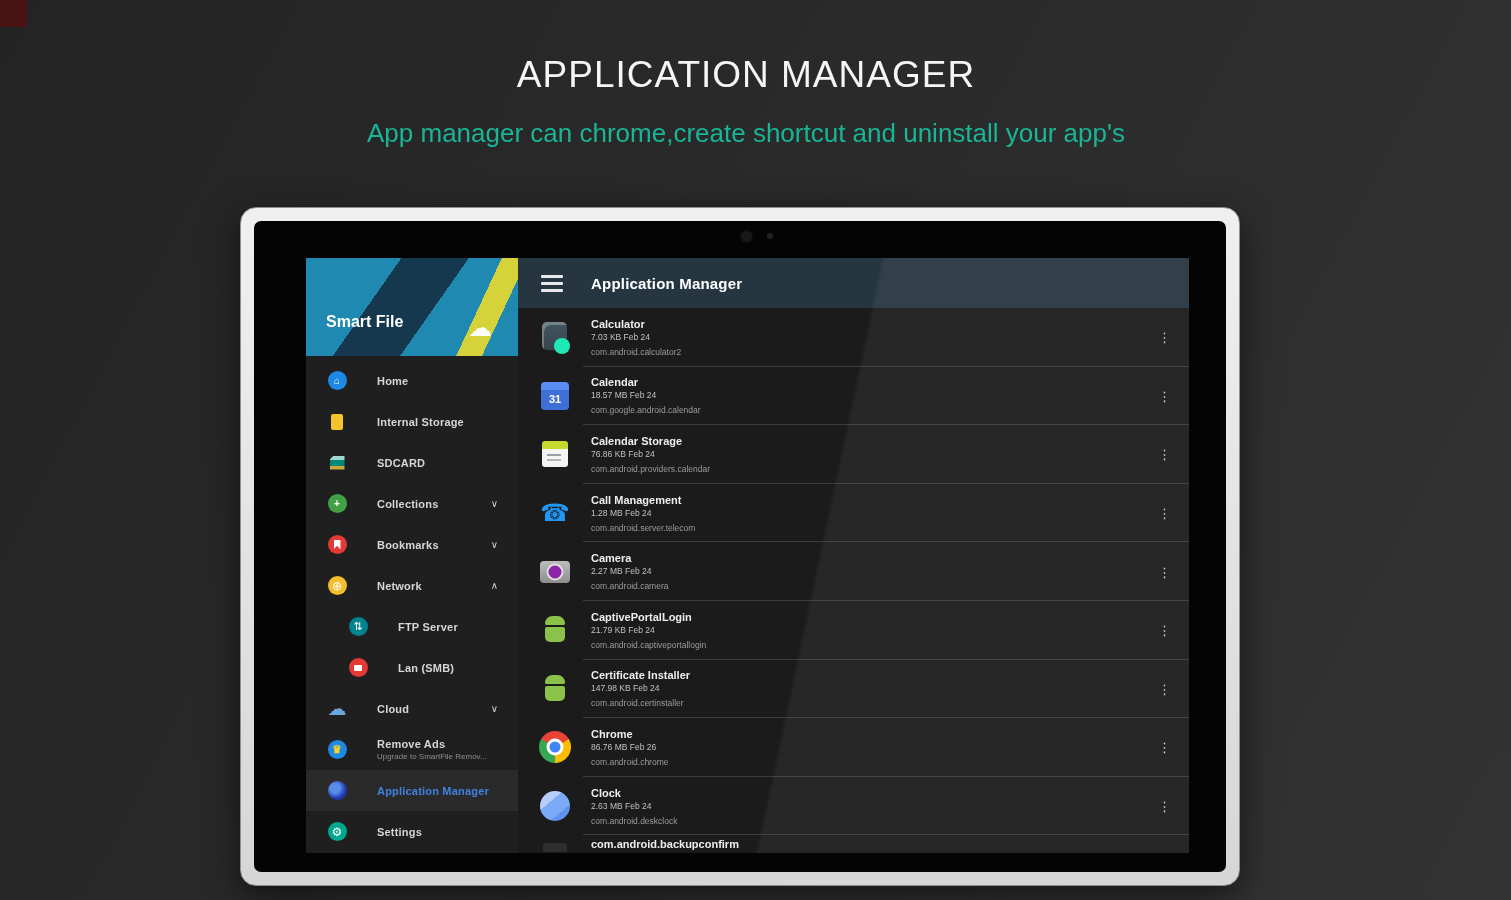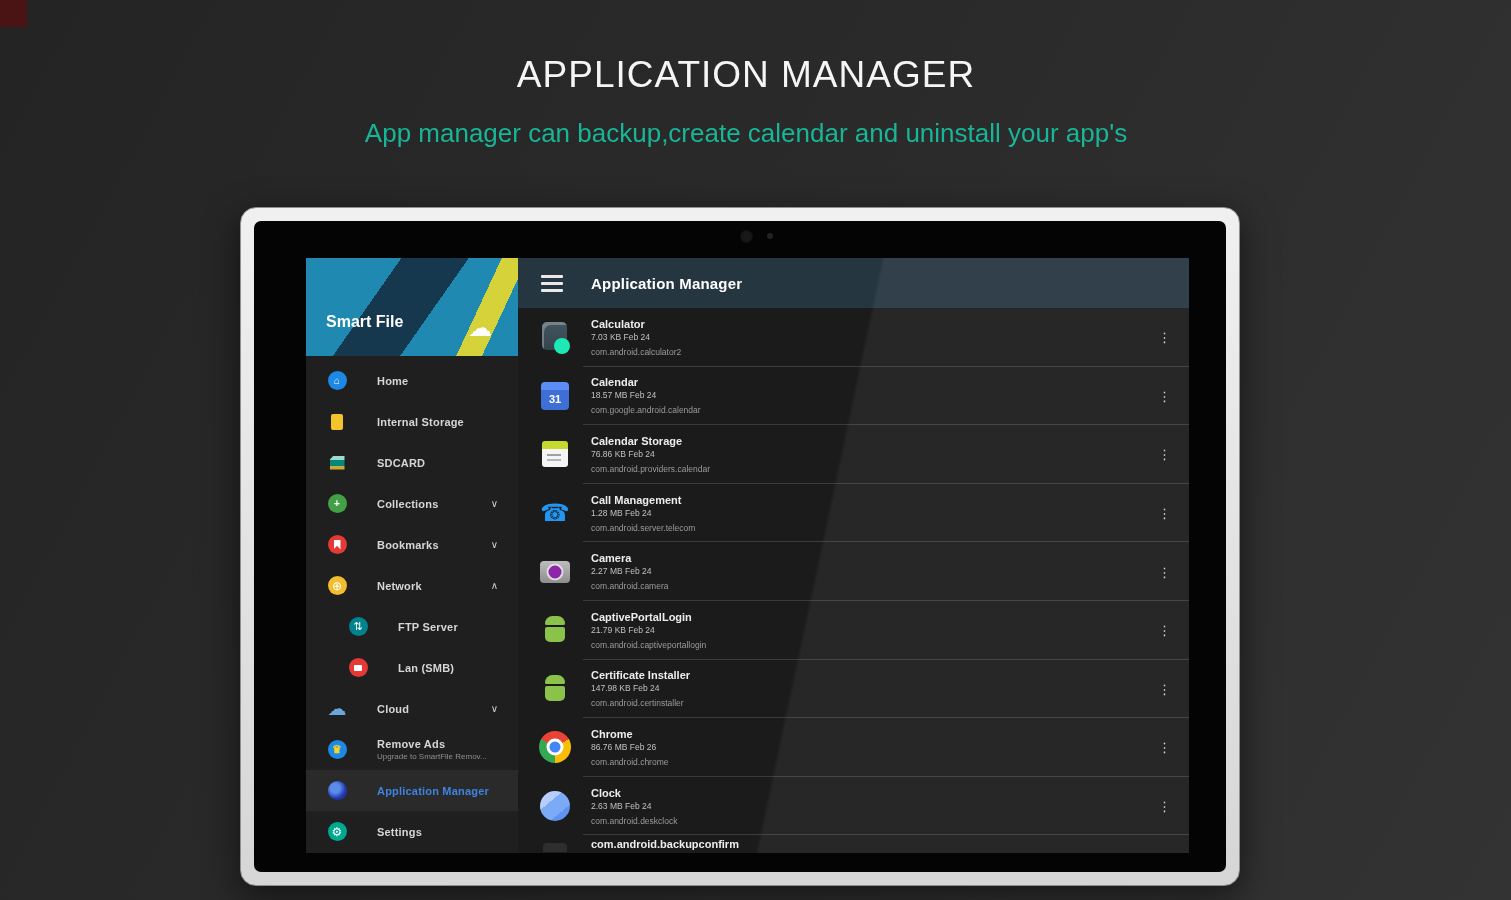--- a/index.html
+++ b/index.html
@@ -127,21 +127,21 @@
        background:#4285f4; border:3px solid #fff; left:50%; top:50%; transform:translate(-50%,-50%); }
   .ai-clock::before{ content:''; position:absolute; inset:2px; border-radius:50%;
        background:linear-gradient(140deg,#b7cefb 0 35%,#7baaf7 35% 70%,#5f93f2 70%); }
   .ai-dim::before{ content:''; position:absolute; inset:5px; background:#2e2e2e; border-radius:4px; }
 </style>
 </head>
 <body>
 
 <div class="corner-artifact"></div>
 <h1 class="page-title">APPLICATION MANAGER</h1>
-<h2 class="page-subtitle">App manager can backup,create calendar and uninstall your app's</h2>
+<h2 class="page-subtitle">App manager can chrome,create shortcut and uninstall your app's</h2>
 
 <div class="tablet">
   <div class="bezel">
     <span class="cam cam-big"></span>
     <span class="cam cam-small"></span>
 
     <div class="screen">
 
       <aside class="sidebar">
         <div class="drawer-header">

